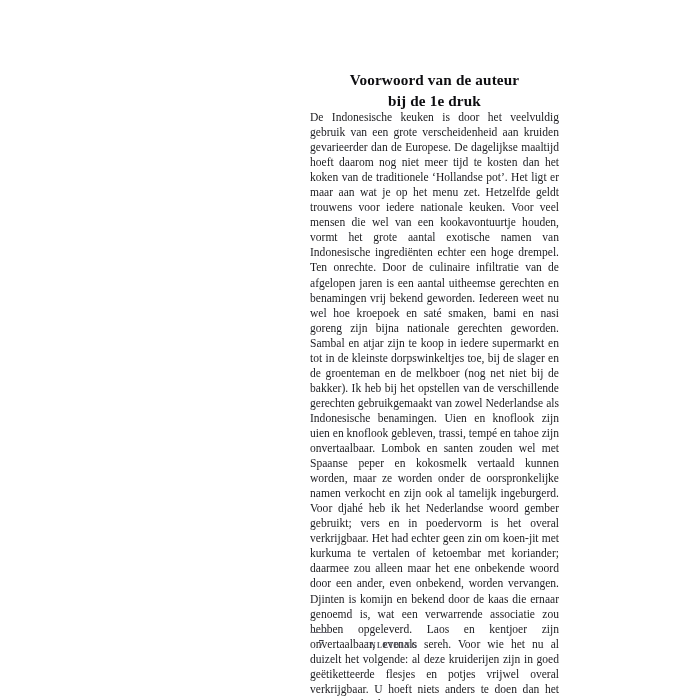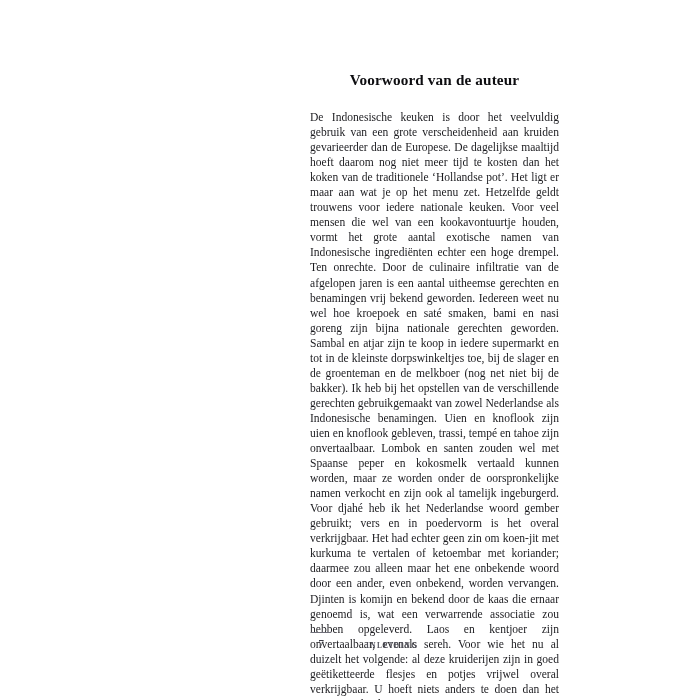--- a/index.html
+++ b/index.html
@@ -120,20 +120,21 @@
 <body>
 
 <div class="page">
 
   <div class="left-blank"></div>
 
   <div class="content-column">
 
     <h1 class="chapter-heading">
       <span class="line">Voorwoord van de auteur</span>
+      <span class="line">bij de 1e druk</span>
     </h1>
 
     <div class="body-text">
       <p>De Indonesische keuken is door het veelvuldig gebruik van een grote verscheidenheid aan kruiden gevarieerder dan de Europese. De dagelijkse maaltijd hoeft daarom nog niet meer tijd te kosten dan het koken van de traditionele ‘Hollandse pot’. Het ligt er maar aan wat je op het menu zet. Hetzelfde geldt trouwens voor iedere nationale keuken. Voor veel mensen die wel van een kookavontuurtje houden, vormt het grote aantal exotische namen van Indonesische ingrediënten echter een hoge drempel. Ten onrechte. Door de culinaire infiltratie van de afgelopen jaren is een aantal uitheemse gerechten en benamingen vrij bekend geworden. Iedereen weet nu wel hoe kroepoek en saté smaken, bami en nasi goreng zijn bijna nationale gerechten geworden. Sambal en atjar zijn te koop in iedere supermarkt en tot in de kleinste dorpswinkeltjes toe, bij de slager en de groenteman en de melkboer (nog net niet bij de bakker). Ik heb bij het opstellen van de verschillende gerechten gebruikgemaakt van zowel Nederlandse als Indonesische benamingen. Uien en knoflook zijn uien en knoflook gebleven, trassi, tempé en tahoe zijn onvertaalbaar. Lombok en santen zouden wel met Spaanse peper en kokosmelk vertaald kunnen worden, maar ze worden onder de oorspronkelijke namen verkocht en zijn ook al tamelijk ingeburgerd. Voor djahé heb ik het Nederlandse woord gember gebruikt; vers en in poedervorm is het overal verkrijgbaar. Het had echter geen zin om koen-jit met kurkuma te vertalen of ketoembar met koriander; daarmee zou alleen maar het ene onbekende woord door een ander, even onbekend, worden vervangen. Djinten is komijn en bekend door de kaas die ernaar genoemd is, wat een verwarrende associatie zou hebben opgeleverd. Laos en kentjoer zijn onvertaalbaar, evenals sereh. Voor wie het nu al duizelt het volgende: al deze kruiderijen zijn in goed geëtiketteerde flesjes en potjes vrijwel overal verkrijgbaar. U hoeft niets anders te doen dan het recept goed te lezen</p>
     </div>
 
     <div class="folio">
       <div class="folio-rule"></div>
       <div class="folio-number">7</div>
       <div class="folio-section">INLEIDING</div>

